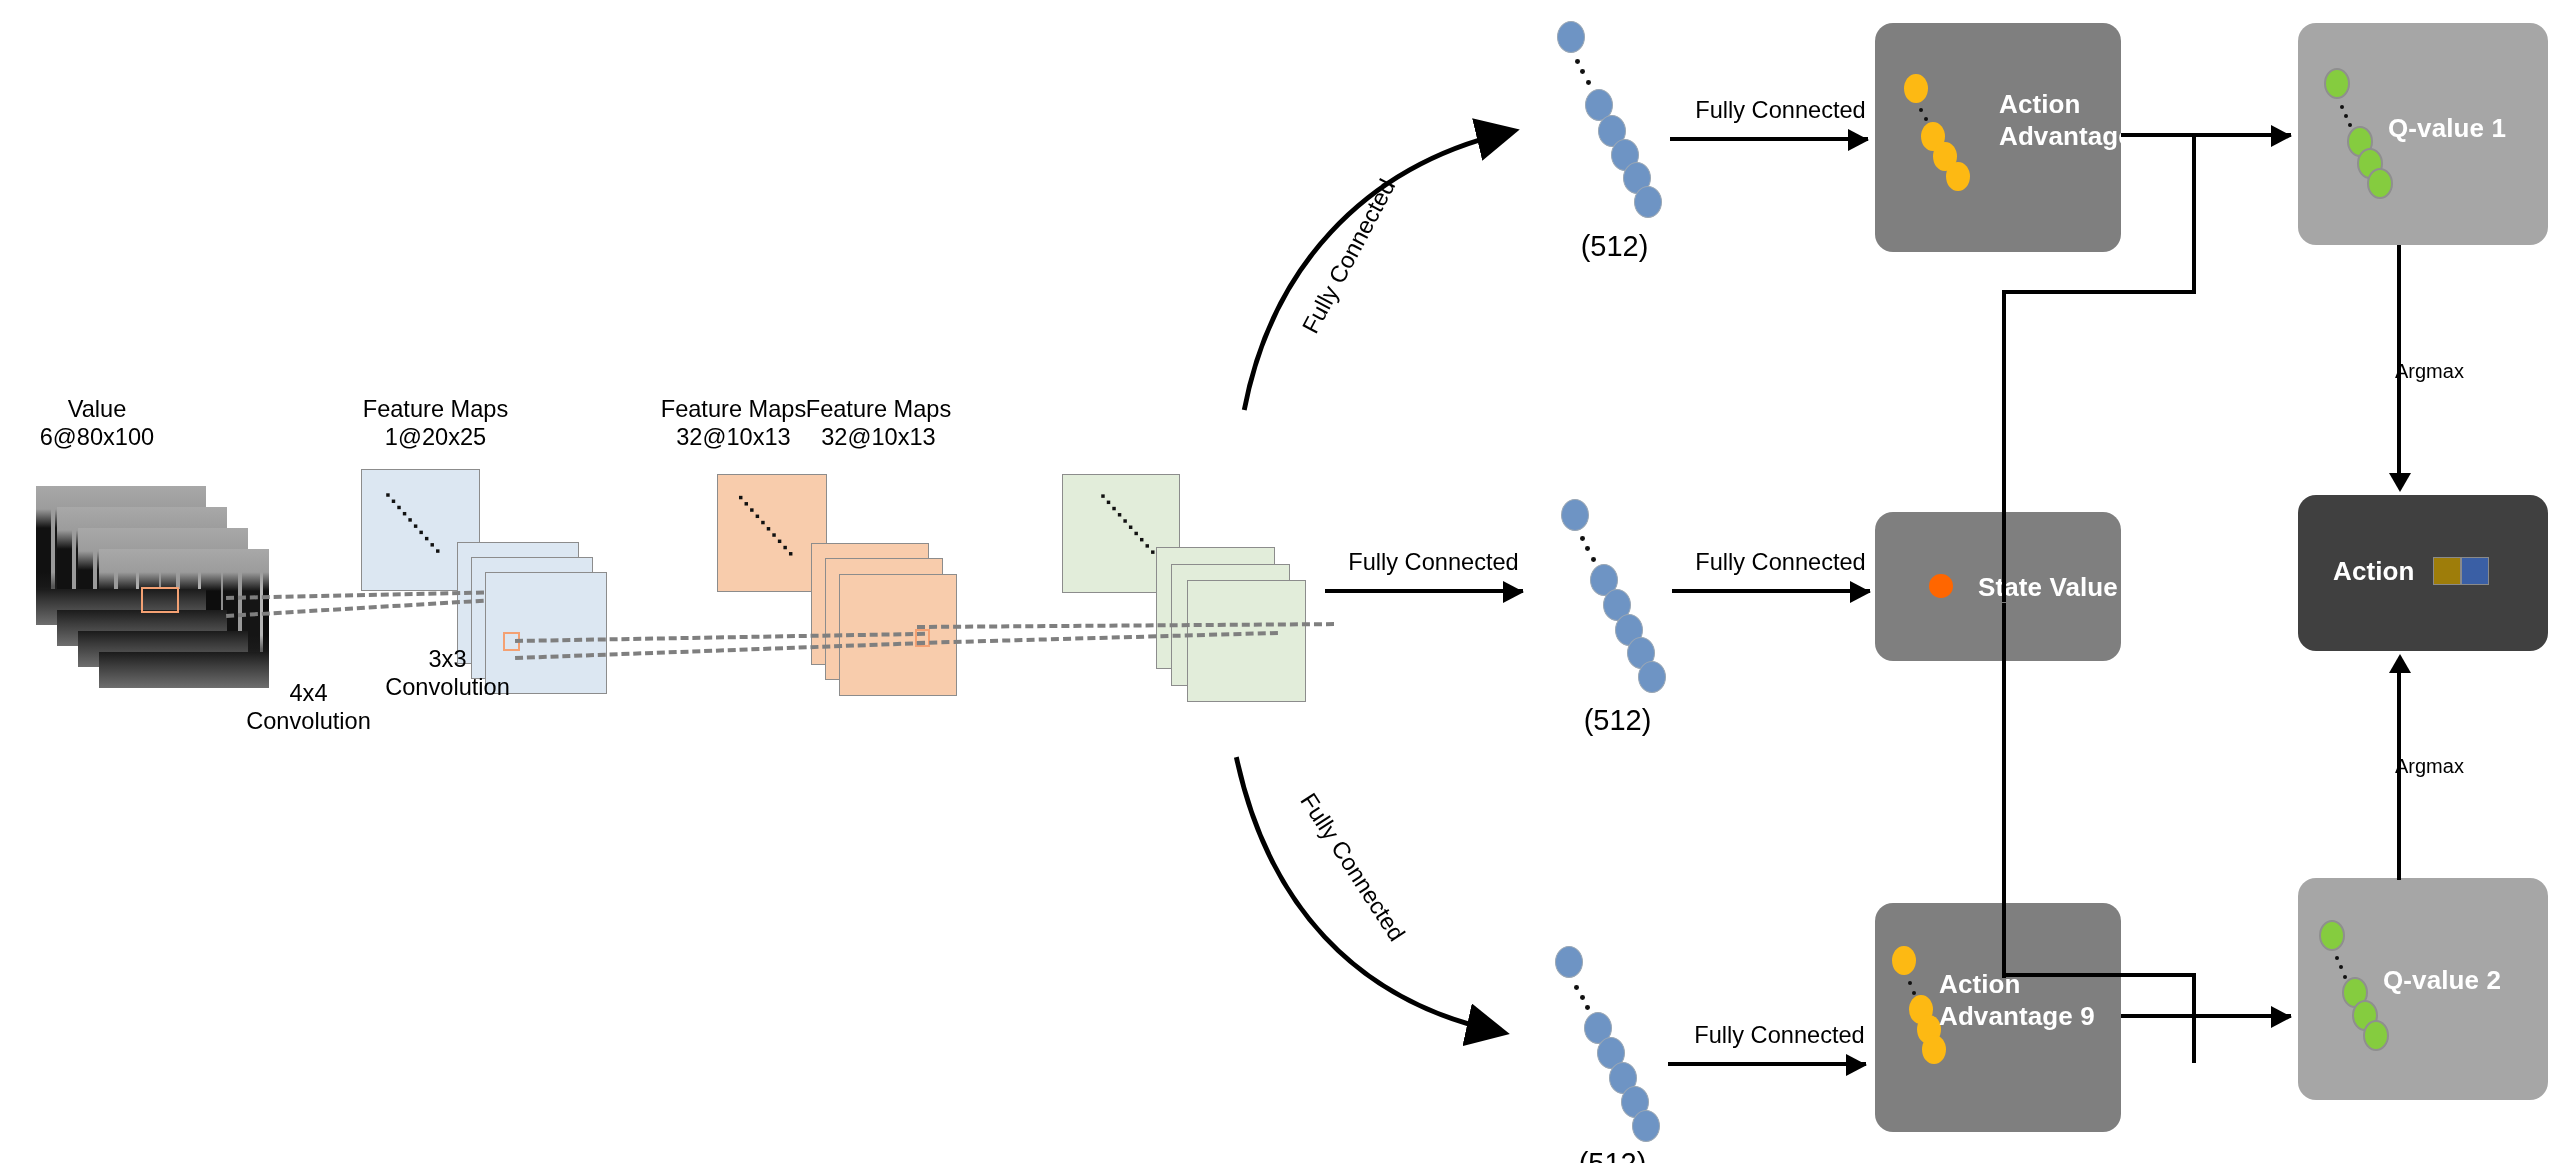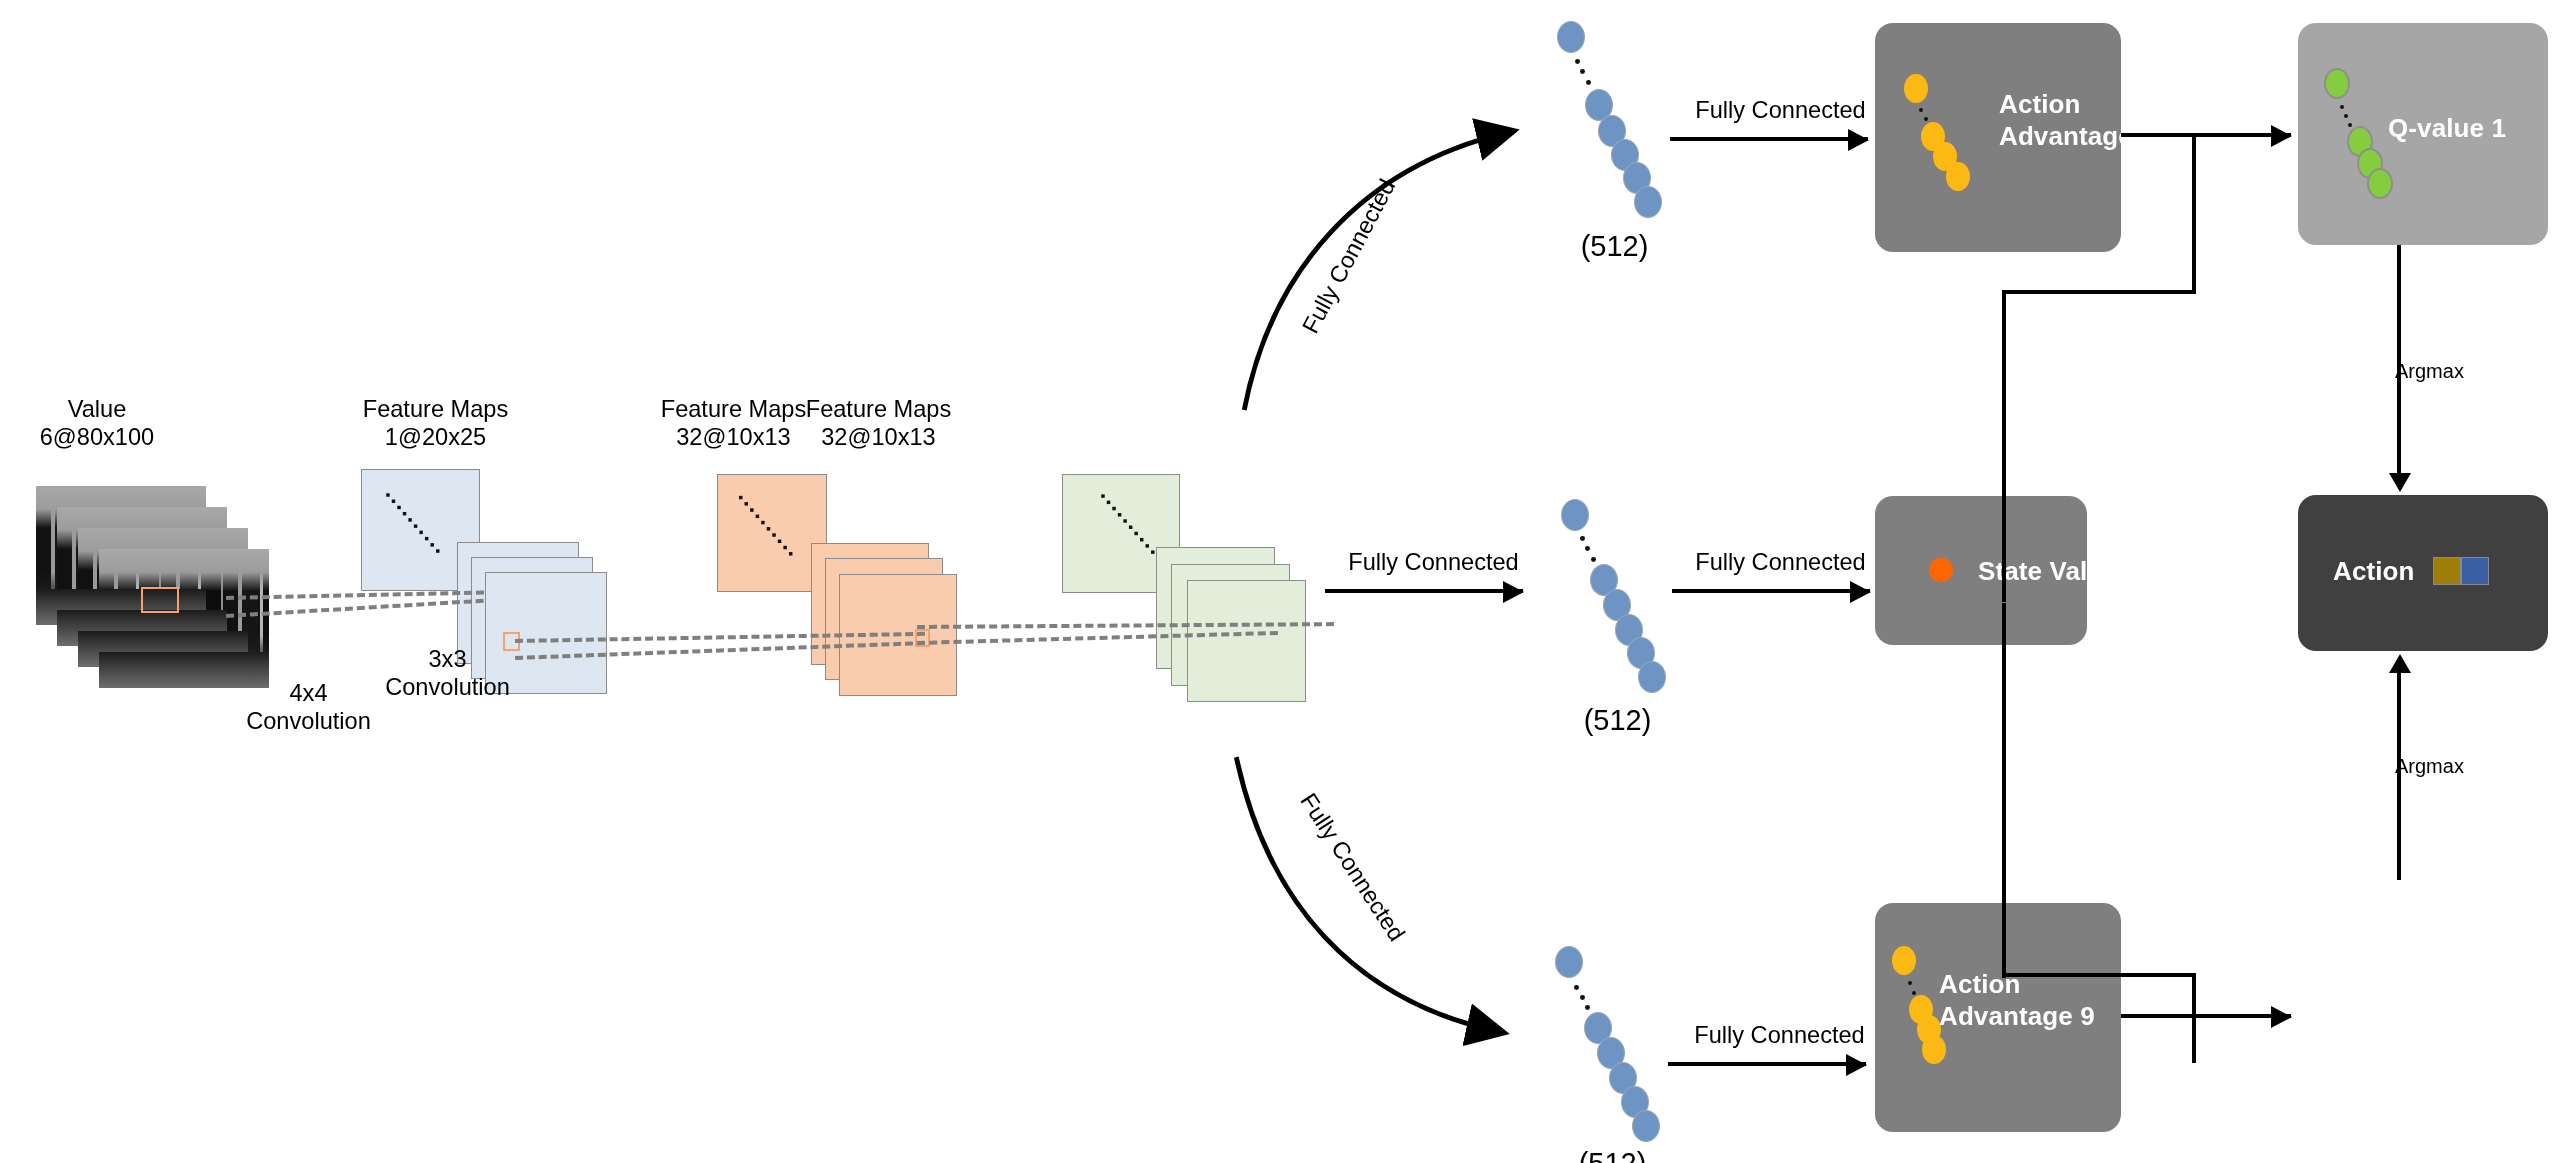--- a/index.html
+++ b/index.html
@@ -274,21 +274,21 @@
       <div class="neuron yellow" style="left:29px;top:51px;width:23.6px;height:29px;"></div>
       <div class="dotdot" style="left:44px;top:85px;width:4.2px;height:4.2px;"></div>
       <div class="dotdot" style="left:49px;top:94px;width:4.2px;height:4.2px;"></div>
       <div class="neuron yellow" style="left:46px;top:99px;width:23.6px;height:29px;"></div>
       <div class="neuron yellow" style="left:58px;top:119px;width:23.6px;height:29px;"></div>
       <div class="neuron yellow" style="left:71px;top:139px;width:23.6px;height:29px;"></div>
       <div class="btext" style="position:absolute;left:124px;top:66px;"><span>Action</span><br><span>Advantage 4</span></div>
     </div>
   </div>
 
-  <div class="nbox box-dark" style="left:1875px;top:496px;width:212px;height:149px;">
+  <div class="nbox box-dark" style="left:1875px;top:512px;width:246px;height:149px;">
     <div style="position:relative;width:100%;height:100%;">
       <div class="neuron" style="left:54px;top:62px;width:23.6px;height:23.6px;background:#FF6600;"></div>
       <div class="btext" style="position:absolute;left:103px;top:60px;">State Value</div>
     </div>
   </div>
 
   <div class="nbox box-dark" style="left:1875px;top:903px;width:246px;height:229px;">
     <div style="position:relative;width:100%;height:100%;">
       <div class="neuron yellow" style="left:17.4px;top:43px;width:23.6px;height:29px;"></div>
       <div class="dotdot" style="left:33px;top:78px;width:4.2px;height:4.2px;"></div>
@@ -309,20 +309,32 @@
       <div class="dotdot" style="left:42px;top:82px;width:4.2px;height:4.2px;"></div>
       <div class="dotdot" style="left:46px;top:91px;width:4.2px;height:4.2px;"></div>
       <div class="dotdot" style="left:50px;top:100px;width:4.2px;height:4.2px;"></div>
       <div class="neuron green" style="left:49px;top:103px;width:26px;height:31px;"></div>
       <div class="neuron green" style="left:59px;top:125px;width:26px;height:31px;"></div>
       <div class="neuron green" style="left:69px;top:145px;width:26px;height:31px;"></div>
       <div class="btext" style="position:absolute;left:90px;top:90px;">Q-value 1</div>
     </div>
   </div>
 
+  <div class="nbox box-light" style="left:2298px;top:878px;width:250px;height:222px;">
+    <div style="position:relative;width:100%;height:100%;">
+      <div class="neuron green" style="left:21px;top:42px;width:26px;height:31px;"></div>
+      <div class="dotdot" style="left:37px;top:78px;width:4.2px;height:4.2px;"></div>
+      <div class="dotdot" style="left:41px;top:87px;width:4.2px;height:4.2px;"></div>
+      <div class="dotdot" style="left:45px;top:97px;width:4.2px;height:4.2px;"></div>
+      <div class="neuron green" style="left:44px;top:99px;width:26px;height:31px;"></div>
+      <div class="neuron green" style="left:54px;top:122px;width:26px;height:31px;"></div>
+      <div class="neuron green" style="left:65px;top:142px;width:26px;height:31px;"></div>
+      <div class="btext" style="position:absolute;left:85px;top:87px;">Q-value 2</div>
+    </div>
+  </div>
 
   <div class="nbox box-action" style="left:2298px;top:495px;width:250px;height:156px;">
     <div style="position:relative;width:100%;height:100%;">
       <div class="btext" style="position:absolute;left:35px;top:61px;">Action</div>
       <div class="sq" style="left:135px;top:62px;background:#9E7D0A;"></div>
       <div class="sq" style="left:163px;top:62px;background:#3A5FA5;"></div>
     </div>
   </div>
 
   <div class="varrow down" style="left:2397px;top:245px;height:229px;"></div>

